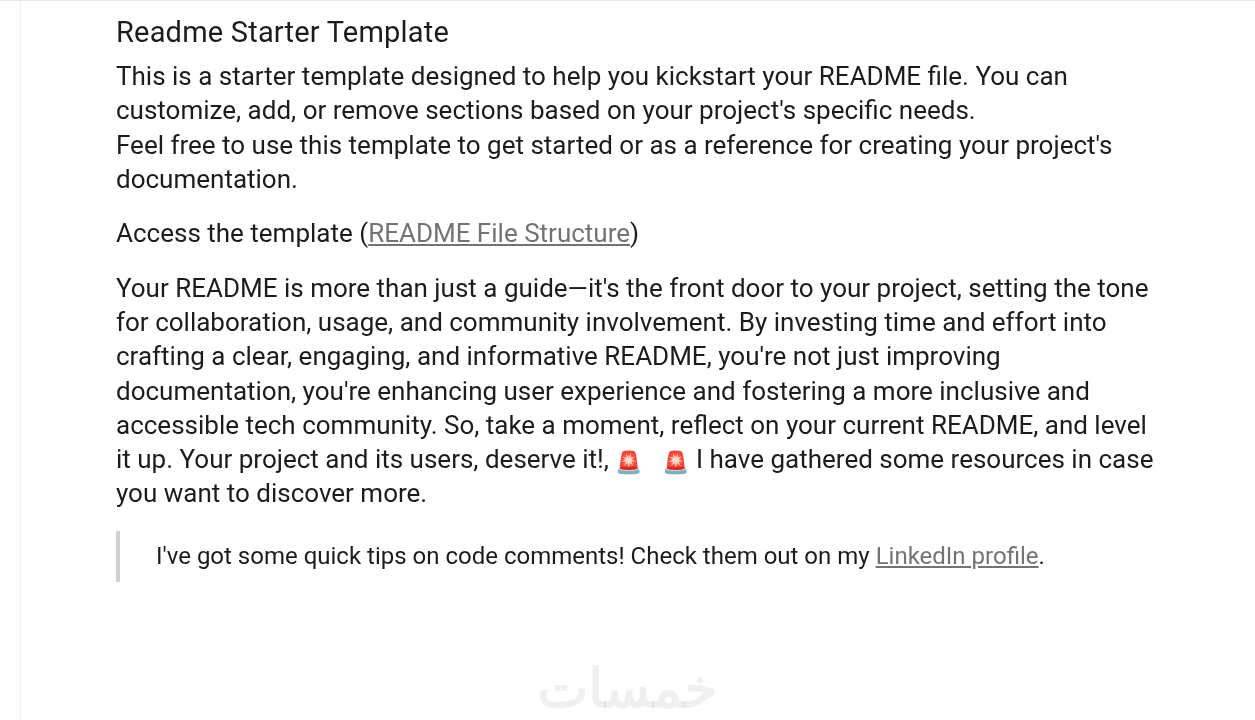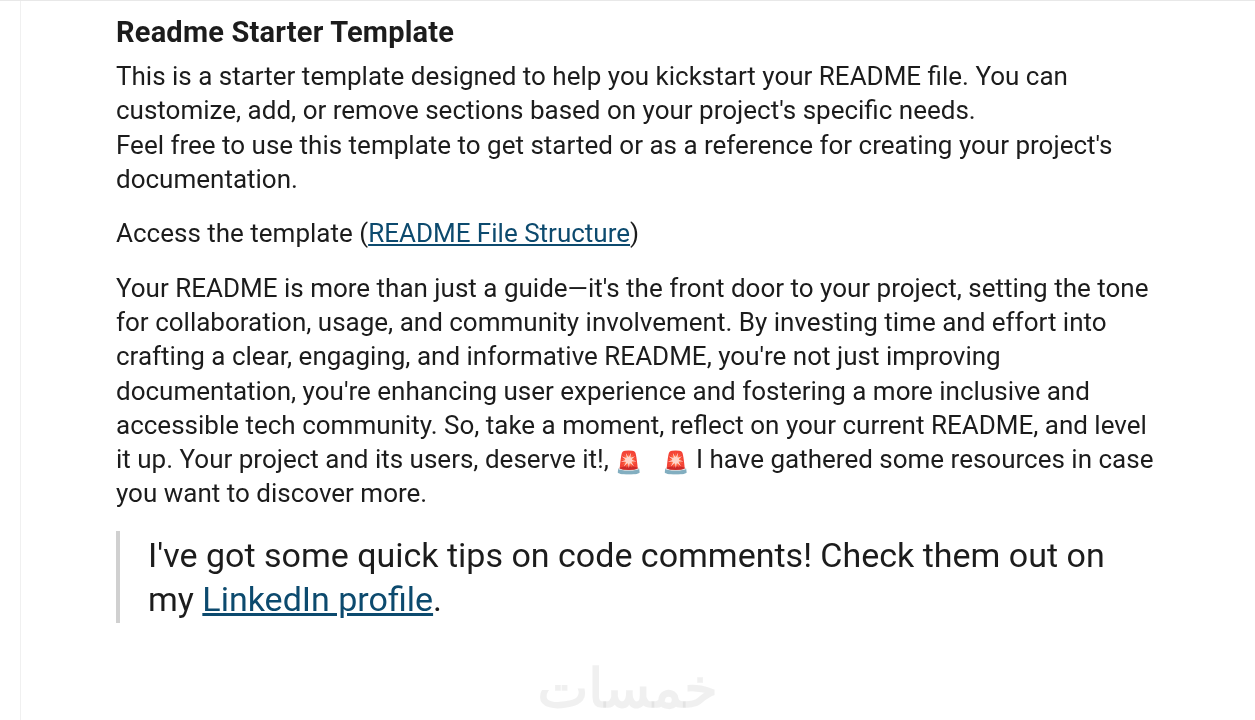--- a/index.html
+++ b/index.html
@@ -25,55 +25,55 @@
     width: 1px;
     background: #f0f0f0;
   }
   .content {
     margin-left: 96px;
     max-width: 1040px;
     padding-top: 14px;
   }
   h3.section-title {
     font-size: 29px;
-    font-weight: 700;
+    font-weight: 400;
     margin: 0 0 10px 0;
     letter-spacing: 0.2px;
   }
   h2.conclusion-title {
     font-size: 36px;
     font-weight: 800;
     margin: 28px 0 16px 0;
     letter-spacing: 0.2px;
   }
   p.body {
     font-size: 26px;
     line-height: 1.32;
     margin: 0 0 20px 0;
     font-weight: 400;
   }
   a.inline-link {
-    color: #0c4a6e;
+    color: #737373;
     text-decoration: underline;
   }
   .siren {
     display: inline-block;
     font-size: 22px;
     line-height: 1;
     vertical-align: -2px;
   }
   .quote {
     border-left: 4px solid #d0d0d0;
     margin: 20px 0 0 0;
     padding: 2px 0 2px 28px;
   }
   .quote p {
-    font-size: 34px;
+    font-size: 24px;
     line-height: 1.3;
-    margin: 0;
+    margin: 8px;
     font-weight: 400;
   }
   .watermark {
     position: absolute;
     left: 50%;
     transform: translateX(-50%);
     bottom: 0;
     font-size: 54px;
     font-weight: 700;
     color: rgba(170,170,170,0.18);

